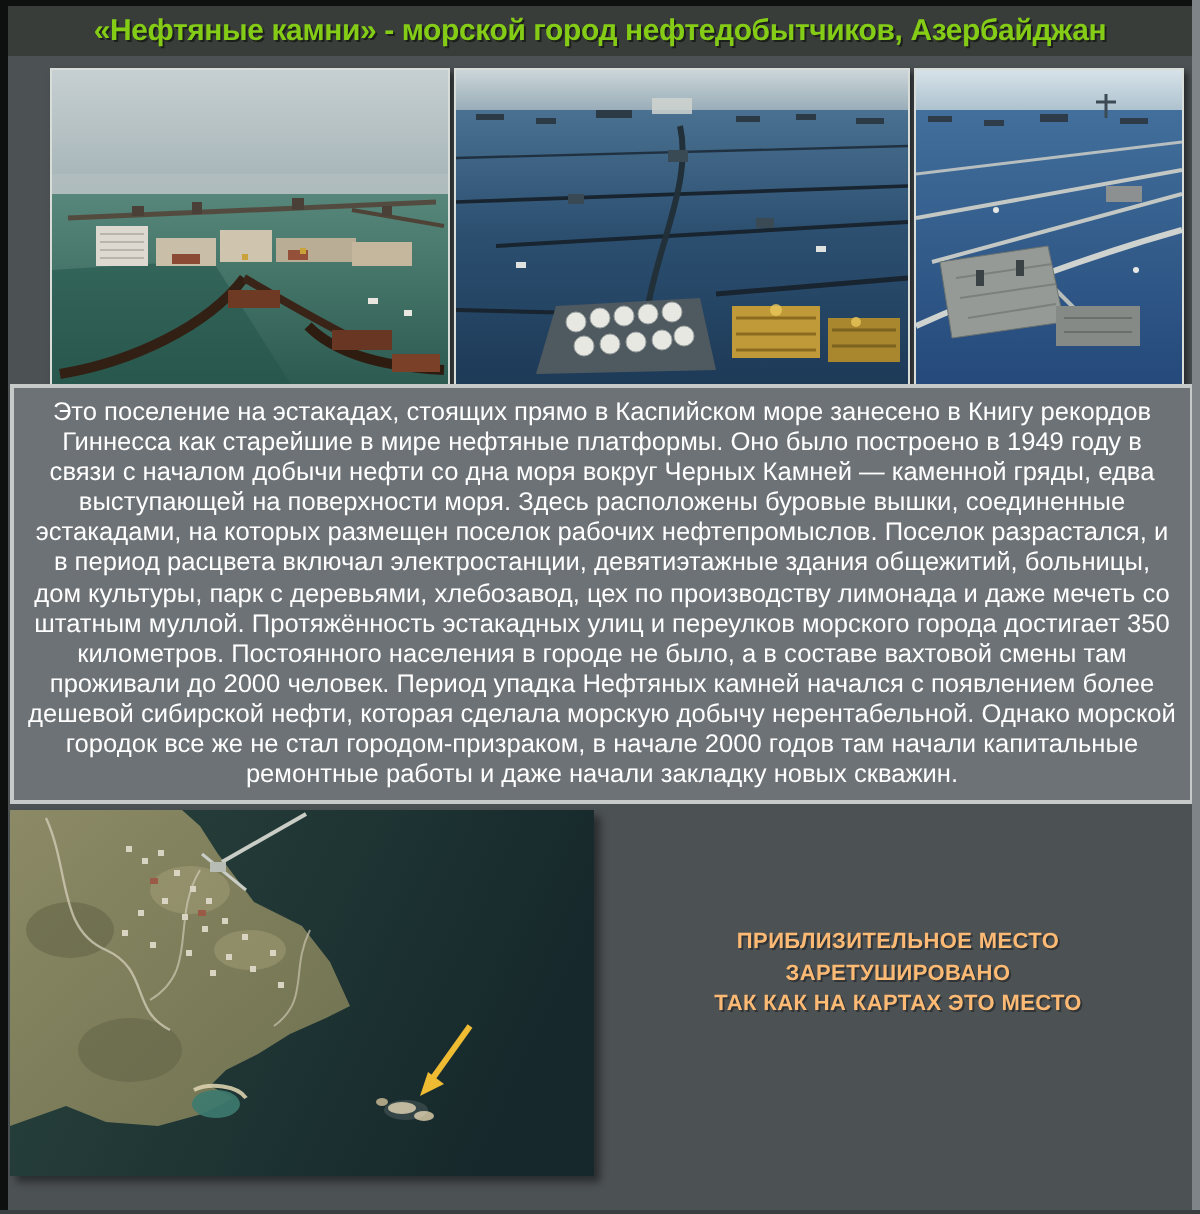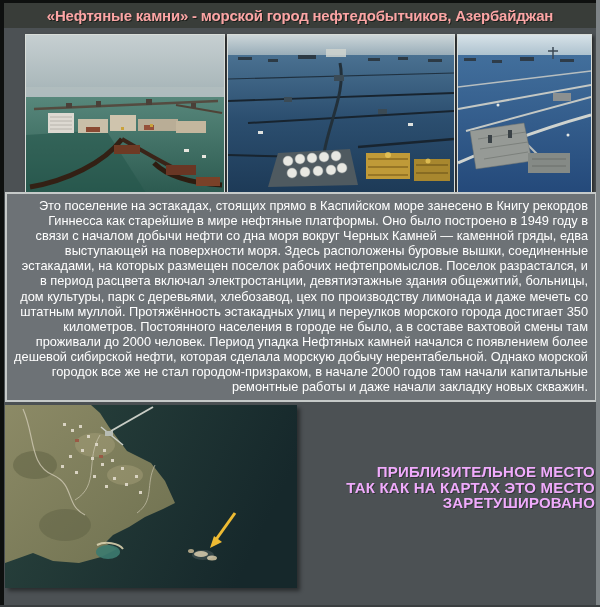--- a/index.html
+++ b/index.html
@@ -13,56 +13,56 @@
   .edge-left{position:absolute;top:0;left:0;bottom:0;width:4px;background:#0e100f;}
   .edge-right{position:absolute;top:0;right:0;bottom:0;width:4px;background:#7e8487;}
   .edge-bottom{position:absolute;left:0;right:0;bottom:0;height:2px;background:#3a3e40;}
 
   
   .title-bar{
     position:absolute;left:4px;right:4px;top:3px;height:25px;
     background:#393d39;display:flex;align-items:center;justify-content:center;
   }
   .title-bar .title{
-    color:#fca5a5;font-size:15px;font-weight:bold;letter-spacing:-0.2px;
+    color:#84cc16;font-size:15px;font-weight:bold;letter-spacing:-0.2px;
     text-shadow:1px 1px 0 #1c1f1b;white-space:nowrap;
   }
 
   
   .photo{
     position:absolute;top:34px;height:158px;margin:0;padding:0;
     border:1px solid #d9ddd9;background:#0a0c0e;
     box-shadow:2px 2px 3px rgba(0,0,0,.5);
   }
   .photo svg{display:block;width:100%;height:100%;}
   .photo1{left:25px;width:198px;}
   .photo2{left:227px;width:226px;}
   .photo3{left:457px;width:133px;}
 
   
   .text-block{
     position:absolute;left:5px;top:192px;width:574px;
     background:#6d7276;border:2px solid #c6cac9;
     padding:4px 7px 6px 7px;
     color:#ffffff;font-size:12.8px;line-height:15.1px;
-    text-align:right;
+    text-align:center;
   }
 
   
   .map{
     position:absolute;left:5px;top:405px;width:292px;height:183px;
     box-shadow:3px 3px 4px rgba(0,0,0,.45);background:#1d322e;
   }
   .map svg{display:block;width:100%;height:100%;}
 
   
   .caption{
     position:absolute;left:303px;top:464px;width:292px;
-    text-align:right;font-weight:bold;font-size:15px;line-height:15.5px;
-    color:#f0abfc;text-shadow:1px 1px 0 rgba(0,0,0,.35);letter-spacing:0.2px;
+    text-align:center;font-weight:bold;font-size:11px;line-height:15.5px;
+    color:#fdba74;text-shadow:1px 1px 0 rgba(0,0,0,.35);letter-spacing:0.2px;
   }
 </style>
 </head>
 <body>
 
 <div class="canvas">
 
   <div class="title-bar">
     <span class="title">«Нефтяные камни» - морской город нефтедобытчиков, Азербайджан</span>
   </div>
@@ -263,21 +263,21 @@
       <ellipse cx="198" cy="150" rx="11" ry="5" fill="#ffffff" opacity="0.12"></ellipse>
       <g>
         <path d="M230,108 L210,136" stroke="#eebb33" stroke-width="3" fill="none"></path>
         <polygon points="205,143 209,131 217,137" fill="#eebb33"></polygon>
       </g>
     </svg>
   </div>
 
   <div class="caption">
     <div>ПРИБЛИЗИТЕЛЬНОЕ МЕСТО</div>
+    <div>ЗАРЕТУШИРОВАНО</div>
     <div>ТАК КАК НА КАРТАХ ЭТО МЕСТО</div>
-    <div>ЗАРЕТУШИРОВАНО</div>
   </div>
 
   <div class="edge-top"></div>
   <div class="edge-left"></div>
   <div class="edge-right"></div>
   <div class="edge-bottom"></div>
 </div>
 
 </body></html>

